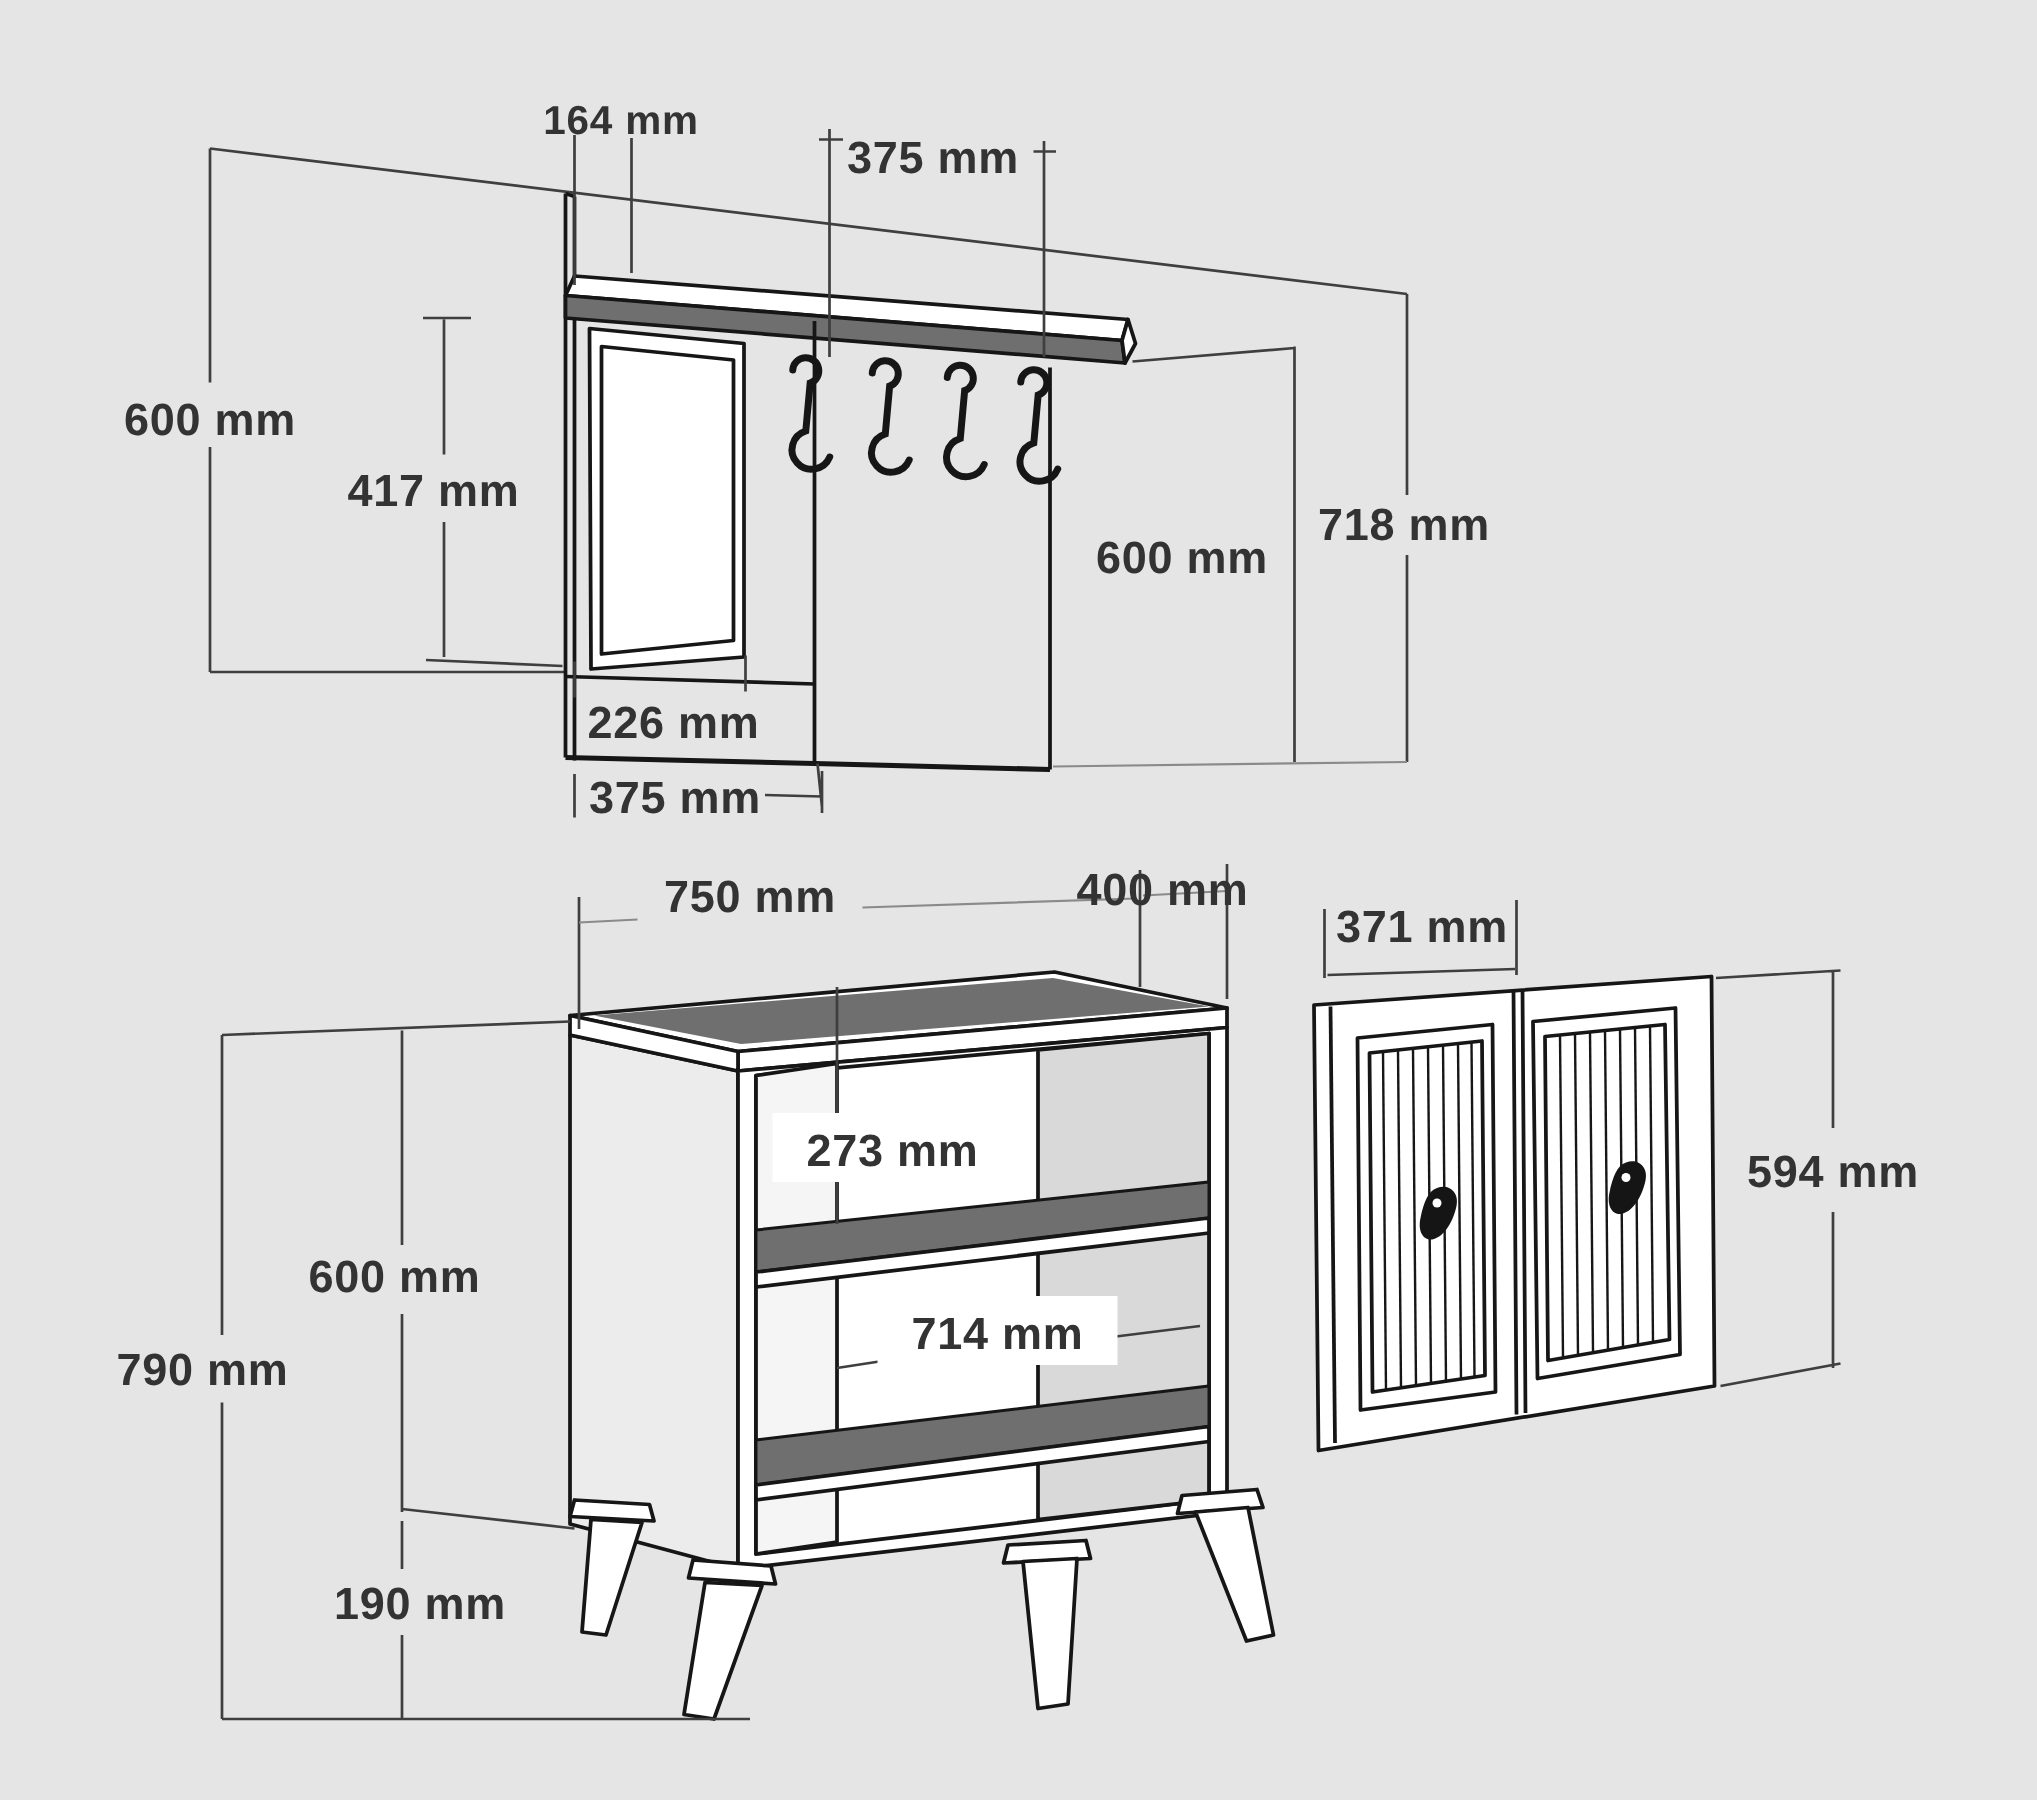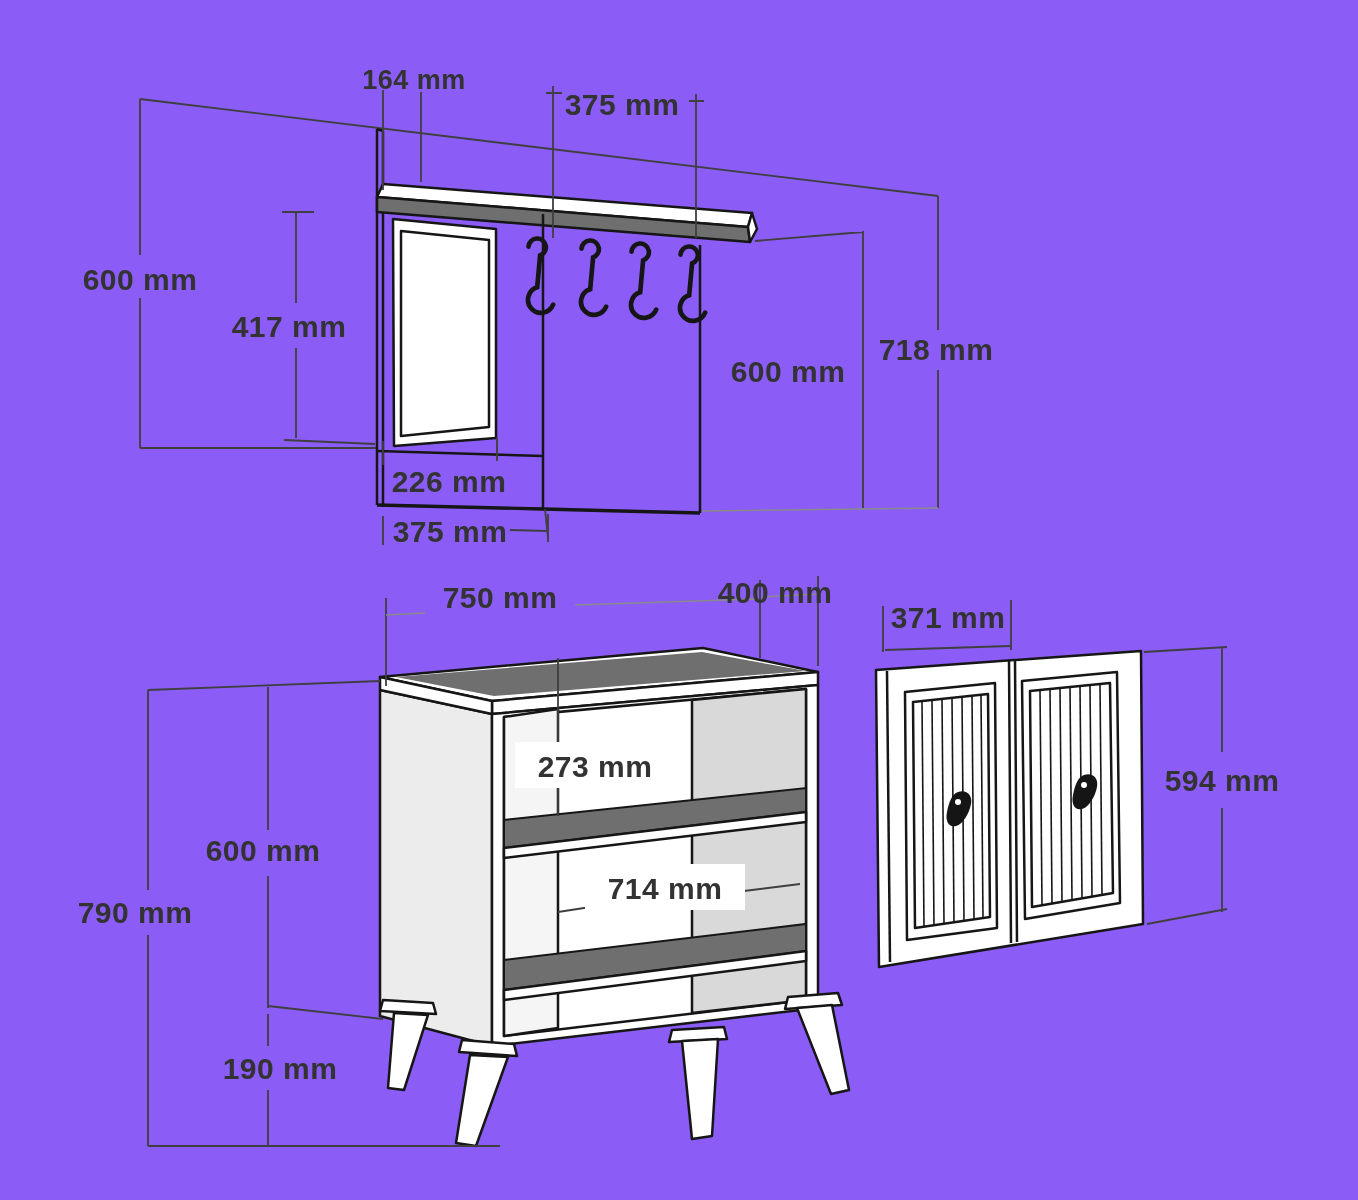--- a/index.html
+++ b/index.html
@@ -1,16 +1,16 @@
 <!DOCTYPE html>
 <html><head>
 <meta charset="utf-8">
 <style>
   html,body{margin:0;padding:0;background:#ffffff;}
-  .stage{position:relative;width:1358px;height:1200px;background:#8b5cf6;overflow:hidden;
+  .stage{position:relative;width:1358px;height:1200px;background:#e5e5e5;overflow:hidden;
          font-family:"Liberation Sans", sans-serif;}
   svg{position:absolute;left:0;top:0;}
   text{font-family:"Liberation Sans","DejaVu Sans",sans-serif;font-weight:bold;
        fill:#333333;font-size:30px;letter-spacing:.5px;}
   text.small{font-size:27px;font-weight:600;}
   .struct{stroke:#161616;stroke-width:2.5;fill:none;stroke-linejoin:round;}
   .structfill{stroke:#161616;stroke-width:2.5;stroke-linejoin:round;}
   .thick{stroke:#161616;stroke-width:3.4;fill:none;}
   .dim{stroke:#3f3f3f;stroke-width:1.8;fill:none;}
   .ext{stroke:#8a8a8a;stroke-width:1.5;fill:none;}

